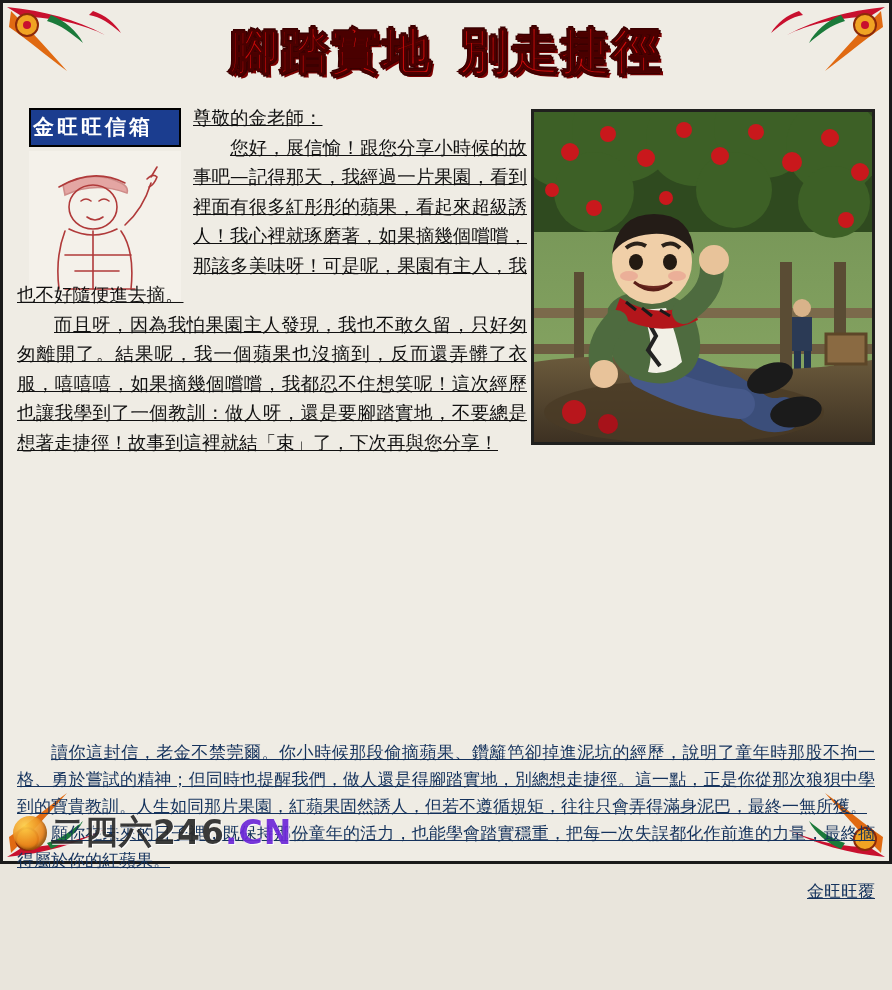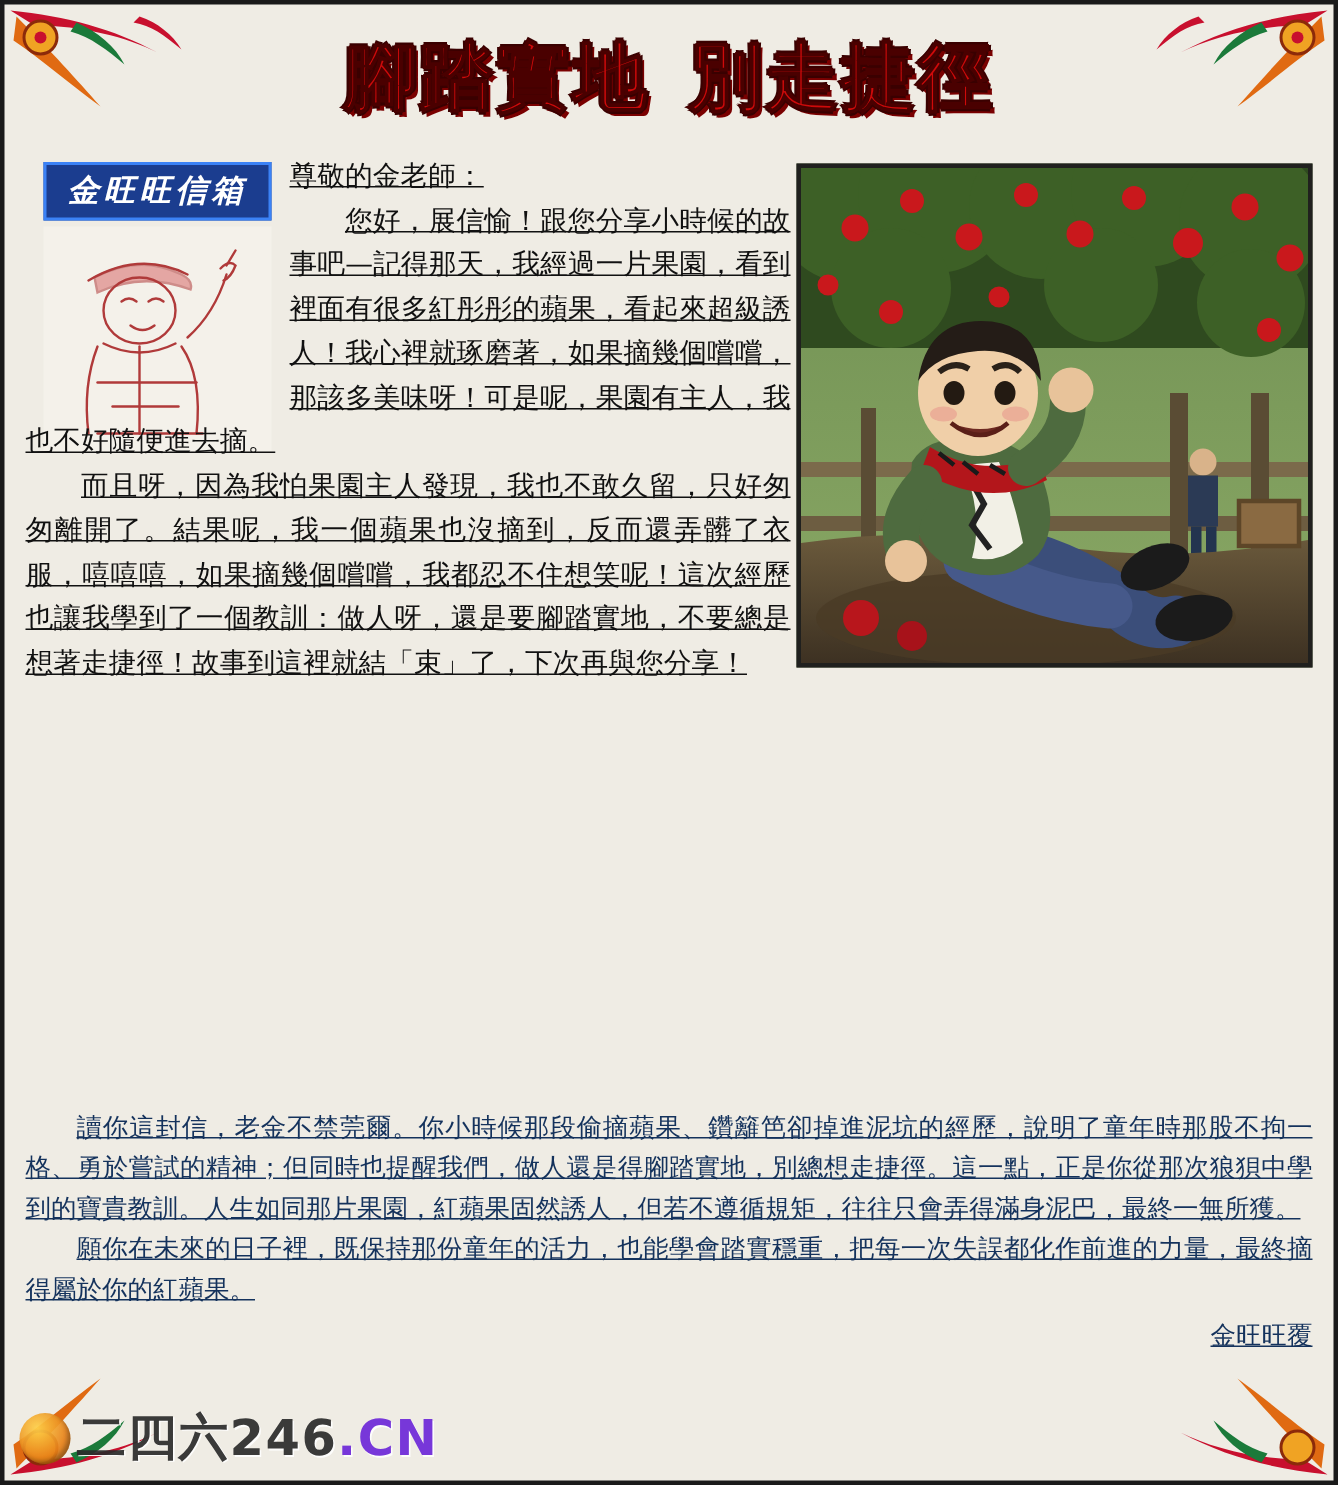--- a/index.html
+++ b/index.html
@@ -4,21 +4,21 @@
 <style>
   html,body{margin:0;padding:0;}
   body{
     width:892px;height:990px;
     background:#e9e5dc;
     font-family:"DejaVu Serif", serif;
     overflow:hidden;
   }
   .page{
     position:relative;
-    width:892px;height:990px;
+    width:892px;height:864px;
     background:#efece4;
     box-sizing:border-box;
     border:3px solid #1a1a1a;
   }
   
   .orn{position:absolute;width:120px;height:72px;pointer-events:none;}
   .orn svg{width:100%;height:100%;display:block;}
   .orn-tl{left:2px;top:2px;}
   .orn-tr{right:2px;top:2px;transform:scaleX(-1);}
   .orn-bl{left:2px;bottom:2px;transform:scaleY(-1);}
@@ -42,29 +42,27 @@
   .content{
     position:absolute;left:14px;right:14px;top:100px;bottom:70px;
   }
 
   
   .mailbox{
     position:absolute;left:12px;top:5px;width:152px;
   }
   .mailbox-badge{
     background:#1b3d8f;
-    border:2px solid #3b82f6;
+    border:2px solid #000000;
     color:#ffffff;
     font-weight:bold;
     font-size:21px;
     letter-spacing:3px;
-    text-align:center;
     padding:3px 2px 4px 2px;
     font-family:"DejaVu Sans", sans-serif;
-    font-style:italic;
   }
   .sketch{
     margin-top:4px;height:150px;width:152px;
     background:#f4f1ea;
     position:relative;
   }
   .sketch svg{position:absolute;left:0;top:0;}
 
   
   .photo{

